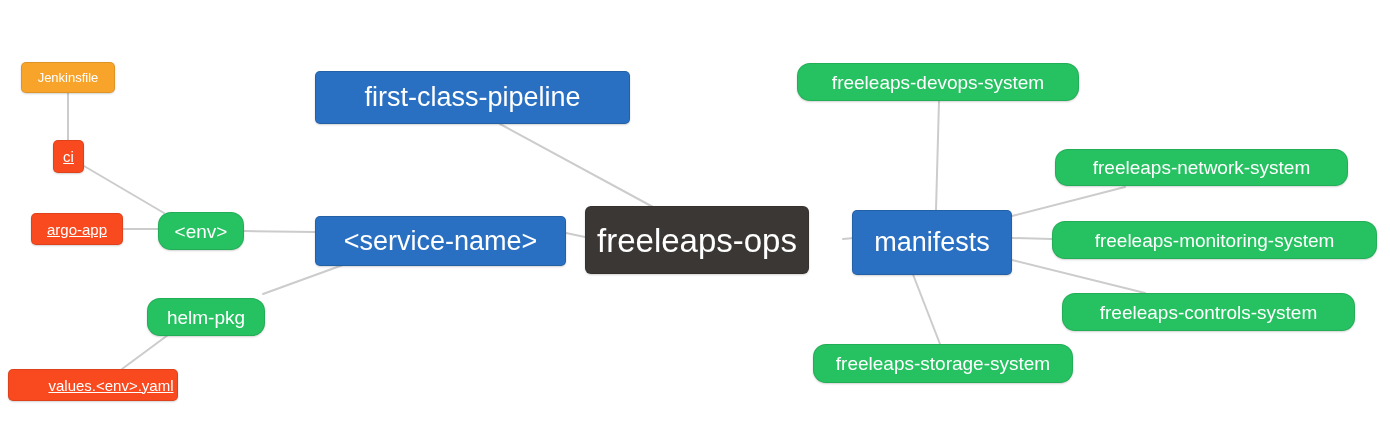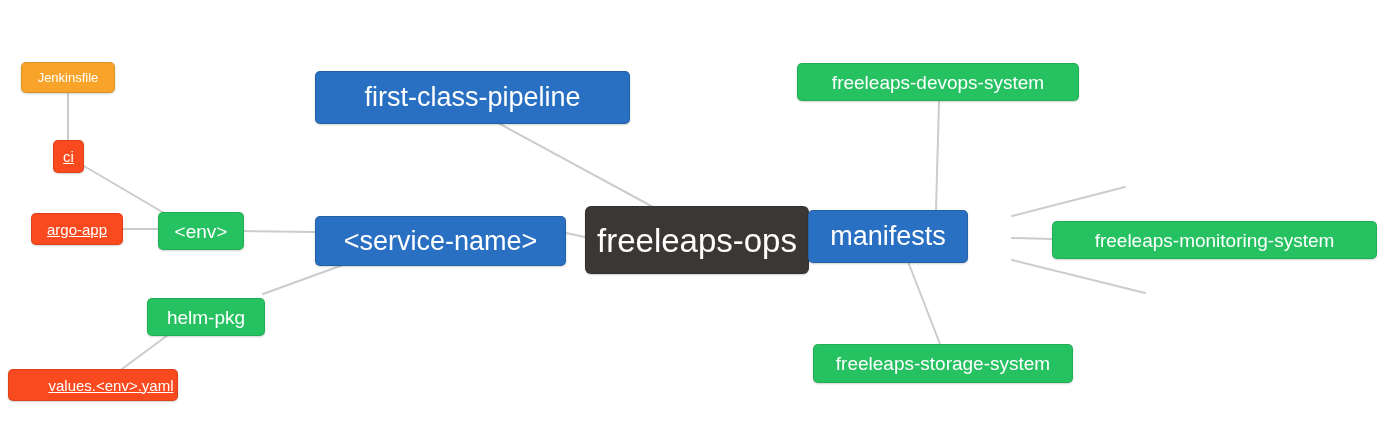--- a/index.html
+++ b/index.html
@@ -35,21 +35,21 @@
     color: #ffffff;
     border-radius: 5px;
     white-space: nowrap;
     box-shadow: 0 1px 2px rgba(0,0,0,0.18);
     border: 1px solid rgba(0,0,0,0.10);
     cursor: pointer;
     line-height: 1;
   }
 
   .c-blue   { background: #2a70c2; border-color: rgba(0,0,0,0.14); }
-  .c-green  { background: #26c261; }
+  .c-green  { background: #26c261; border-radius: 13px; }
   .c-orange { background: #f8a42a; }
   .c-red    { background: #f9491f; text-decoration: underline; }
   .c-dark   { background: #3b3735; border-radius: 6px; }
 
   .sz-xs { font-size: 13px; }
   .sz-s  { font-size: 15px; }
   .sz-m  { font-size: 19px; }
   .sz-l  { font-size: 27px; }
   .sz-xl { font-size: 33px; }
 </style>
@@ -82,27 +82,29 @@
   <div class="node c-red sz-s" style="left:31px;  top:177px; width:92px;  height:32px;">argo-app</div>
 
   <div class="node c-green sz-m" style="left:158px; top:176px; width:86px;  height:38px;">&lt;env&gt;</div>
 
   <div class="node c-blue sz-l" style="left:315px; top:35px;  width:315px; height:53px;">first-class-pipeline</div>
 
   <div class="node c-blue sz-l" style="left:315px; top:180px; width:251px; height:50px;">&lt;service-name&gt;</div>
 
   <div class="node c-dark sz-xl" style="left:585px; top:170px; width:224px; height:68px;">freeleaps-ops</div>
 
-  <div class="node c-blue sz-l" style="left:808px; top:174px; width:160px; height:53px;">manifests</div>
+  <div class="node c-blue sz-l" style="left:852px; top:174px; width:160px; height:65px;">manifests</div>
 
   <div class="node c-green sz-m" style="left:797px; top:27px;  width:282px; height:38px;">freeleaps-devops-system</div>
 
+  <div class="node c-green sz-m" style="left:1055px; top:113px; width:293px; height:37px;">freeleaps-network-system</div>
 
   <div class="node c-green sz-m" style="left:1052px; top:185px; width:325px; height:38px;">freeleaps-monitoring-system</div>
 
+  <div class="node c-green sz-m" style="left:1062px; top:257px; width:293px; height:38px;">freeleaps-controls-system</div>
 
   <div class="node c-green sz-m" style="left:813px; top:308px; width:260px; height:39px;">freeleaps-storage-system</div>
 
   <div class="node c-green sz-m" style="left:147px; top:262px; width:118px; height:38px;">helm-pkg</div>
 
   <div class="node c-red sz-s" style="left:8px;   top:333px; width:170px; height:32px;padding-left:36px;">values.&lt;env&gt;.yaml</div>
 
 </div>
 
 </body></html>

